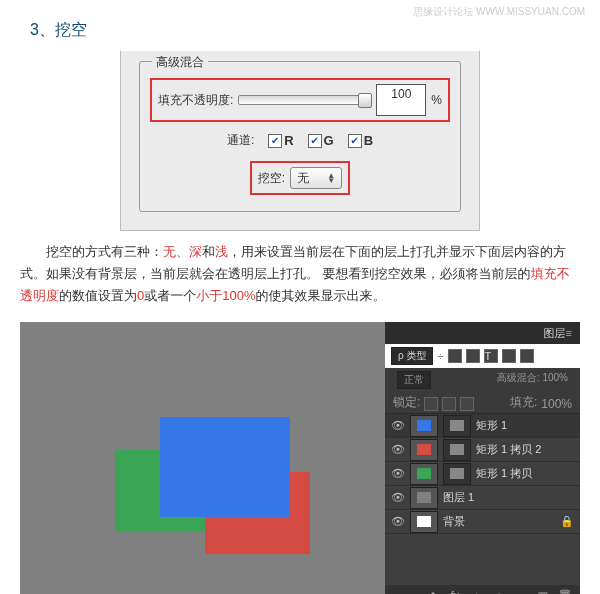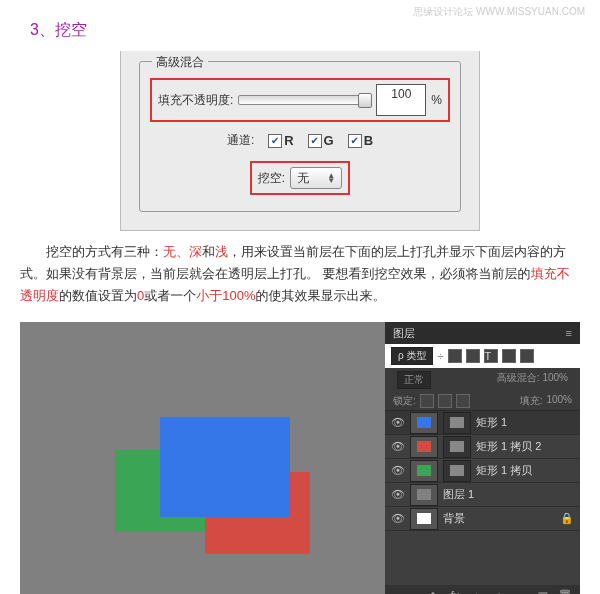--- a/index.html
+++ b/index.html
@@ -1,46 +1,46 @@
 <!DOCTYPE html>
 <html><head>
 <meta charset="utf-8">
 <style>
 *{margin:0;padding:0;box-sizing:border-box}
 body{font-family:"Microsoft YaHei",sans-serif;background:#fff;width:600px;font-size:13px;color:#333}
 .watermark{position:absolute;top:5px;right:15px;font-size:10px;color:#ccc}
-.title{color:#a21caf;font-size:16px;padding:20px 0 10px 30px}
+.title{color:#0c4a6e;font-size:16px;padding:20px 0 10px 30px}
 .fig1{background:#ebebeb;border:1px solid #bbb;border-top:none;margin:0 120px 5px;padding:10px 18px 18px}
 .fieldset{border:1px solid #999;border-radius:3px;padding:12px 10px 10px;position:relative}
 .legend{position:absolute;top:-8px;left:12px;background:#ebebeb;padding:0 4px;font-size:12px}
 .redbox{border:2px solid #d33;padding:4px 6px;margin:4px 0;display:flex;align-items:center;gap:5px}
 .rowc{display:flex;align-items:center;justify-content:center;gap:14px;padding:6px 0}
 .lbl{font-size:12px}
 .slider{flex:1;height:10px;background:linear-gradient(#d9d9d9,#fff);border:1px solid #888;border-radius:2px;position:relative}
 .thumb{position:absolute;right:-2px;top:-3px;width:14px;height:15px;background:linear-gradient(#fff,#cfcfcf);border:1px solid #777;border-radius:2px}
 .numbox{width:50px;height:32px;border:1px solid #555;background:#fff;text-align:center;font-size:12px;line-height:18px}
 .cb{display:inline-flex;align-items:center;gap:2px}
 .cbx{width:14px;height:14px;border:1px solid #666;background:#fff;display:inline-flex;align-items:center;justify-content:center;font-size:10px;color:#1a4d9e}
 .sel{display:inline-flex;align-items:center;border:1px solid #888;background:linear-gradient(#fff,#e2e2e2);height:22px;padding:0 6px;font-size:12px;border-radius:3px;gap:18px}
 .updn{font-size:8px;line-height:5px;color:#555}
 .para{padding:5px 20px 15px;line-height:22px;font-size:13px}
 .red{color:#d33}
 .fig2{margin:0 20px 12px;height:285px;background:#808080;position:relative}
 .rect{position:absolute}
 .panel{position:absolute;right:0;top:0;width:195px;height:285px;background:#3f3f3f;color:#d8d8d8;font-size:11px}
-.ptab{background:#2c2c2c;display:flex;align-items:center;height:22px;padding:0 8px;justify-content:space-between}
+.ptab{background:#2c2c2c;display:flex;align-items:center;height:22px;padding:0 8px;justify-content:flex-end}
 .prow{display:flex;align-items:center;height:24px;padding:0 6px;gap:5px;border-bottom:1px solid #2f2f2f}
 .prow.dark{background:#363636}
 .thumb2{width:28px;height:22px;background:#555;border:1px solid #222;display:inline-flex;align-items:center;justify-content:center}
 .eye{width:14px;text-align:center;color:#bbb}
 .filt{background:#ffffff;height:24px;display:flex;align-items:center;padding:0 6px;gap:4px}
 .filtsel{background:#2a2a2a;border:1px solid #222;padding:1px 6px;font-size:10px}
 .ic{width:14px;height:14px;border:1px solid #666;display:inline-block;background:#444}
 .opac{display:flex;justify-content:space-between;padding:3px 12px;font-size:10px;color:#999;background:#3a3a3a}
-.lock{display:flex;align-items:flex-start;gap:4px;padding:2px 8px;font-size:10px;color:#999;background:#3a3a3a;border-bottom:1px solid #2a2a2a}
+.lock{display:flex;align-items:flex-end;gap:4px;padding:2px 8px;font-size:12px;color:#999;background:#3a3a3a;border-bottom:1px solid #2a2a2a}
 .pbot{position:absolute;bottom:0;left:0;right:0;height:22px;background:#323232;display:flex;align-items:center;justify-content:flex-end;gap:8px;padding:0 8px}
 .bic{width:14px;height:14px;display:inline-block;color:#aaa;font-size:11px;text-align:center}
 </style>
 </head>
 <body>
 
 <div class="watermark">思缘设计论坛  WWW.MISSYUAN.COM</div>
 <div class="title">3、挖空</div>
 
 <div class="fig1">

